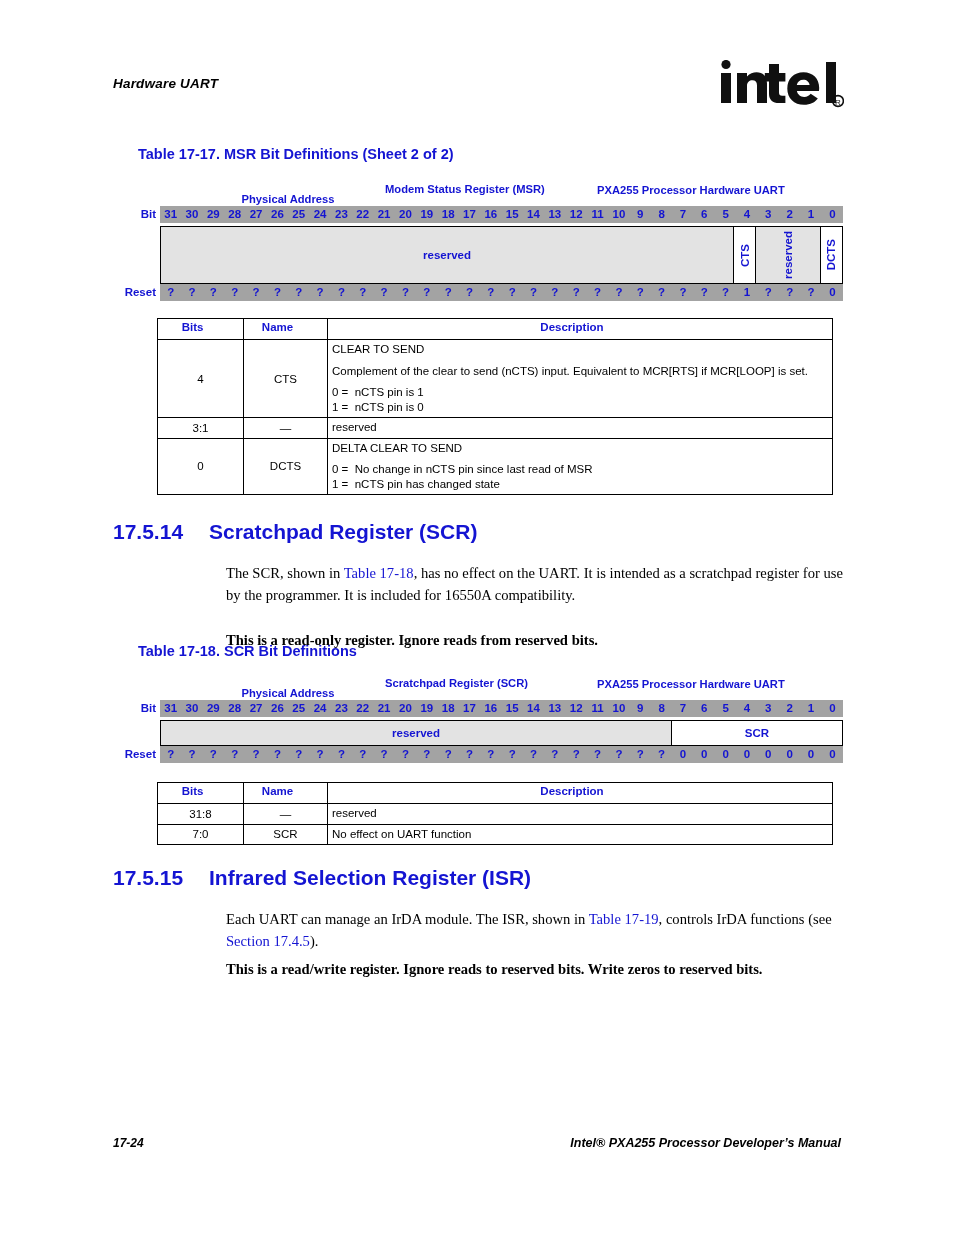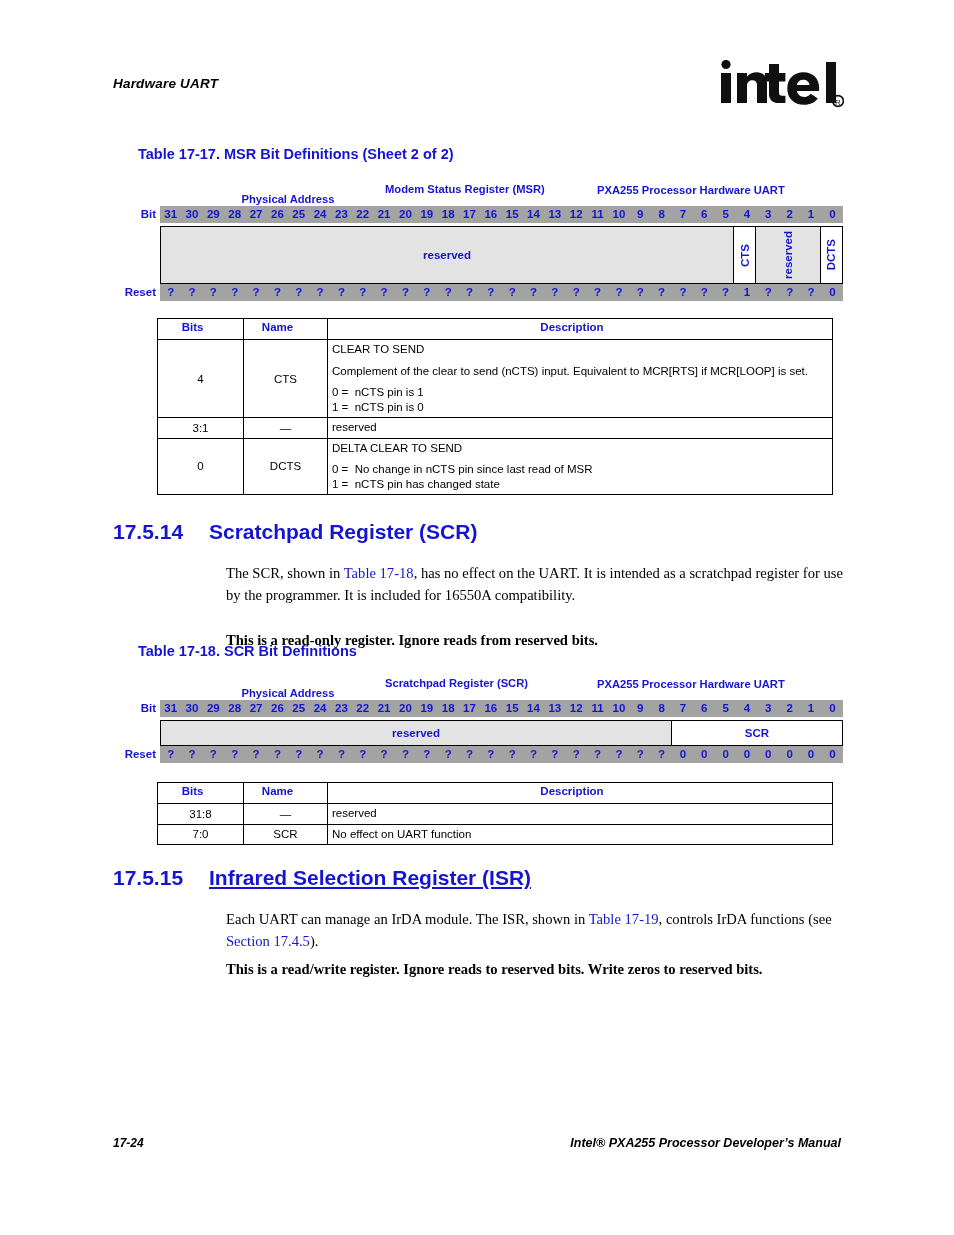--- a/index.html
+++ b/index.html
@@ -502,21 +502,21 @@
         <tr>
           <td class="c-bits">7:0</td>
           <td class="c-name">SCR</td>
           <td class="c-desc">
             <div class="desc-line">No effect on UART function</div>
           </td>
         </tr>
       </tbody>
   </table>
 
-  <div class="section-h" style="top:866px;text-decoration:underline;">
+  <div class="section-h" style="top:866px;">
     <span class="num">17.5.15</span><span>Infrared Selection Register (ISR)</span>
   </div>
 
   <div class="para" style="top:908px;">
     <span>Each UART can manage an IrDA module. The ISR, shown in </span><span class="xref">Table 17-19</span><span>, controls IrDA functions (see </span><span class="xref">Section 17.4.5</span><span>).</span>
   </div>
 
   <div class="para bold" style="top:958px;">This is a read/write register. Ignore reads to reserved bits. Write zeros to reserved bits.</div>
 
   <div class="footer-left">17-24</div>

